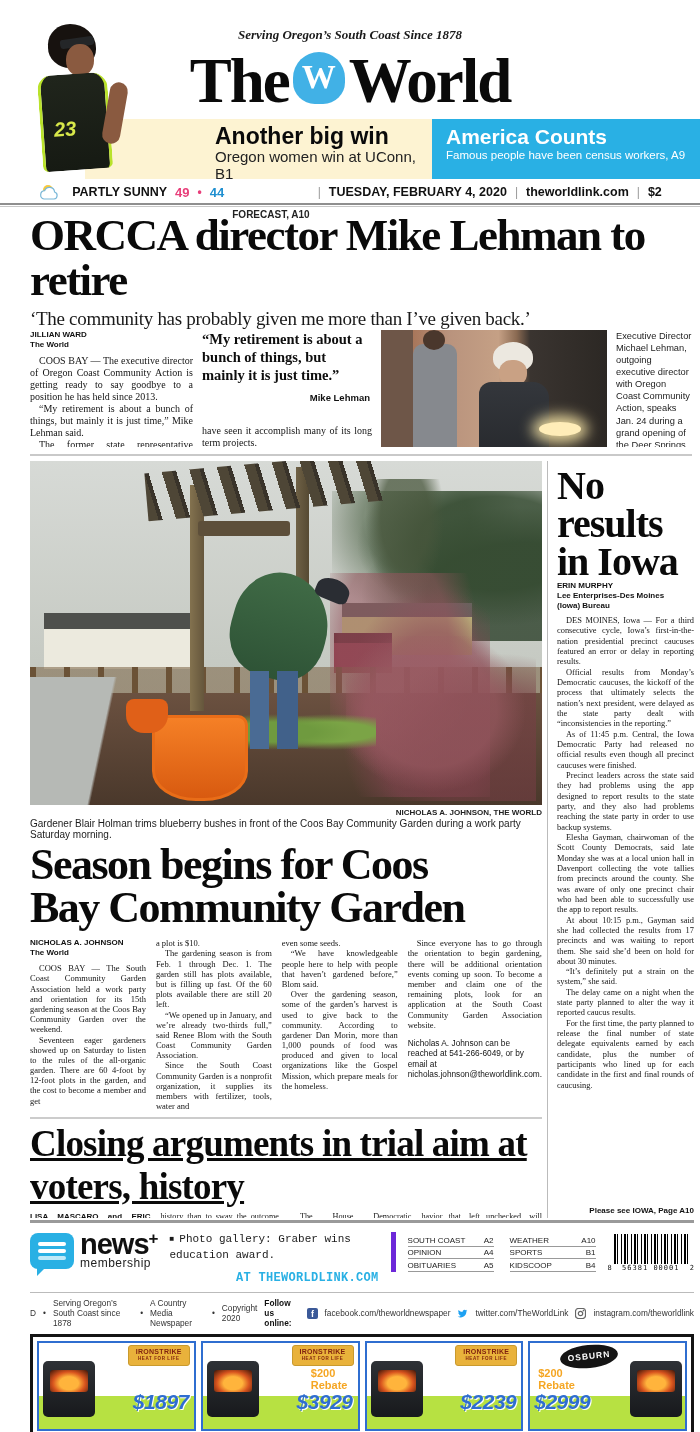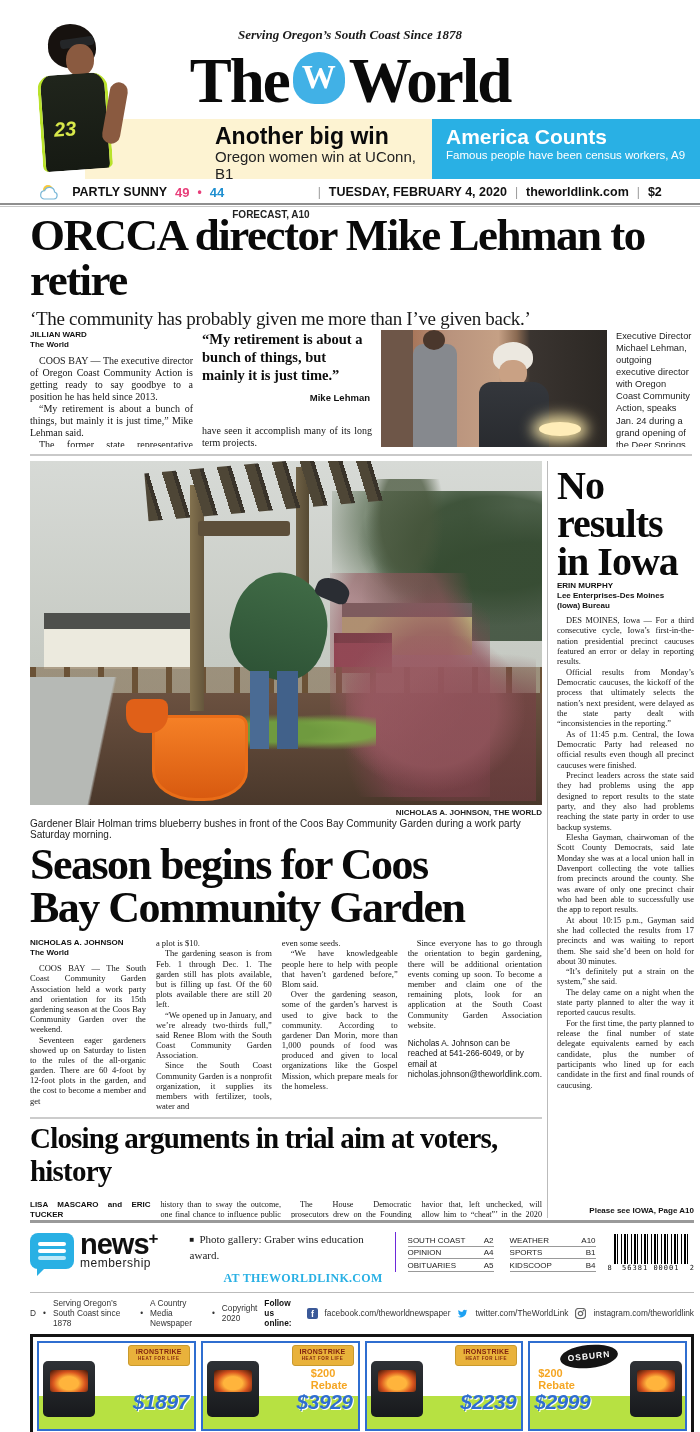--- a/index.html
+++ b/index.html
@@ -102,21 +102,21 @@
 
   .photo-credit { text-align:right; font-family:"Liberation Sans",sans-serif; font-size:8px; font-weight:700; color:#222; margin:3px 0 1px; }
   .photo-caption { font-family:"Liberation Sans",sans-serif; font-size:10px; color:#1c1c1c; margin-bottom:3px; }
   .garden-headline { font-size:44px; font-weight:700; letter-spacing:-1.5px; line-height:0.98; color:#0a0a0a; margin:3px 0 9px; }
   .story-cols { display:flex; gap:10px; height:172px; overflow:hidden; }
   .story-cols .scol { flex:1; font-size:8.5px; line-height:1.2; text-align:justify; color:#141414; }
   .scol p { text-indent:9px; }
   .scol p.noindent { text-indent:0; }
   .contact { font-family:"Liberation Sans",sans-serif; font-size:8.3px; line-height:1.25; margin-top:8px; text-align:left; }
   .imp-rule { border-top:2px solid #ccc; margin:7px 0 3px; }
-  .imp-headline { font-size:29px; font-weight:700; letter-spacing:-0.8px; color:#0a0a0a; margin:2px 0 12px; }
+  .imp-headline { font-size:37px; font-weight:700; letter-spacing:-0.8px; color:#0a0a0a; margin:2px 0 4px;text-decoration:underline; }
   .imp-cols { display:flex; gap:10px; height:82px; overflow:hidden; }
   .imp-cols .scol { flex:1; font-size:8.2px; }
 
   
   .mid-right { padding-left:4px; }
   .iowa-headline { font-size:40px; font-weight:700; letter-spacing:-1px; line-height:0.95; color:#0a0a0a; margin-top:6px; }
   .iowa-sub { font-size:15.5px; line-height:1.25; color:#141414; margin:12px 0 10px; letter-spacing:-0.2px; }
   .iowa-body { flex:1; overflow:hidden; font-size:8.4px; line-height:1.23; text-align:justify; color:#141414; }
   .iowa-body p { text-indent:9px; }
   .iowa-see { text-align:right; font-family:"Liberation Sans",sans-serif; font-size:8px; font-weight:700; margin:5px 0 3px; }
@@ -125,24 +125,24 @@
   .footer { padding:0 6px 0 30px; }
   .f-rule-thick { height:3px; background:#9a9a9a; margin-top:2px; }
   .f-main { display:flex; align-items:flex-start; gap:12px; padding:9px 0 5px; }
   .np-logo { display:flex; align-items:center; gap:6px; width:158px; }
   .np-icon { width:44px; height:36px; background:#29b0e4; border-radius:8px; position:relative; }
   .np-icon::before { content:""; position:absolute; left:8px; top:9px; width:28px; height:4px; background:#fff; box-shadow:0 7px 0 #fff, 0 14px 0 0 #bfe9f8; border-radius:2px; }
   .np-icon::after { content:""; position:absolute; left:7px; bottom:-7px; border:7px solid transparent; border-top-color:#29b0e4; border-left-color:#29b0e4; }
   .np-word { font-family:"Liberation Sans",sans-serif; font-weight:700; font-size:29px; letter-spacing:-1px; line-height:0.8; color:#111; }
   .np-plus { font-size:17px; vertical-align:10px; }
   .np-sub { font-family:"Liberation Sans",sans-serif; font-size:12px; color:#222; letter-spacing:0.5px; }
-  .f-bullets { font-family:Liberation Serif, serif; font-size:11px; color:#1a1a1a; line-height:1.45; }
+  .f-bullets { font-family:Liberation Mono, monospace; font-size:11px; color:#1a1a1a; line-height:1.45; }
   .f-bullets .sq { font-size:8px; vertical-align:1px; margin-right:5px; }
   .f-link { color:#29b0e4; font-weight:700; font-size:12px; margin-top:6px; text-align:right; letter-spacing:0.3px; }
-  .f-index { display:flex; gap:16px; margin-left:auto; font-family:"Liberation Sans",sans-serif; font-size:8px; color:#222; padding-top:2px; border-left:1px solid #6d28d9; padding-left:12px; }
+  .f-index { display:flex; gap:16px; margin-left:auto; font-family:"Liberation Sans",sans-serif; font-size:8px; color:#222; padding-top:2px; border-left:5px solid #6d28d9; padding-left:12px; }
   .f-index .grp { width:86px; }
   .f-index .row { display:flex; justify-content:space-between; border-bottom:1px solid #999; padding:1.5px 0 1px; }
   .f-barcode { width:92px; text-align:center; padding-top:2px; display:flex; align-items:flex-end; gap:2px; }
   .bc-bars { width:74px; height:30px; background:repeating-linear-gradient(90deg,#000 0 2px,#fff 2px 3px,#000 3px 4px,#fff 4px 7px,#000 7px 8px,#fff 8px 10px); }
   .bc-digits { font-family:"DejaVu Sans Mono",monospace; font-size:7px; letter-spacing:1px; }
   .bc-side { font-family:"DejaVu Sans Mono",monospace; font-size:7px; }
   .f-rule-thin { height:1px; background:#bbb; }
   .f-bottom { display:flex; align-items:center; gap:7px; font-family:"Liberation Sans",sans-serif; font-size:8.3px; color:#333; padding:5px 0 3px; }
   .f-bottom .bold { font-weight:700; color:#111; }
   .soc-icon { width:11px; height:11px; display:inline-block; vertical-align:-2px; }

